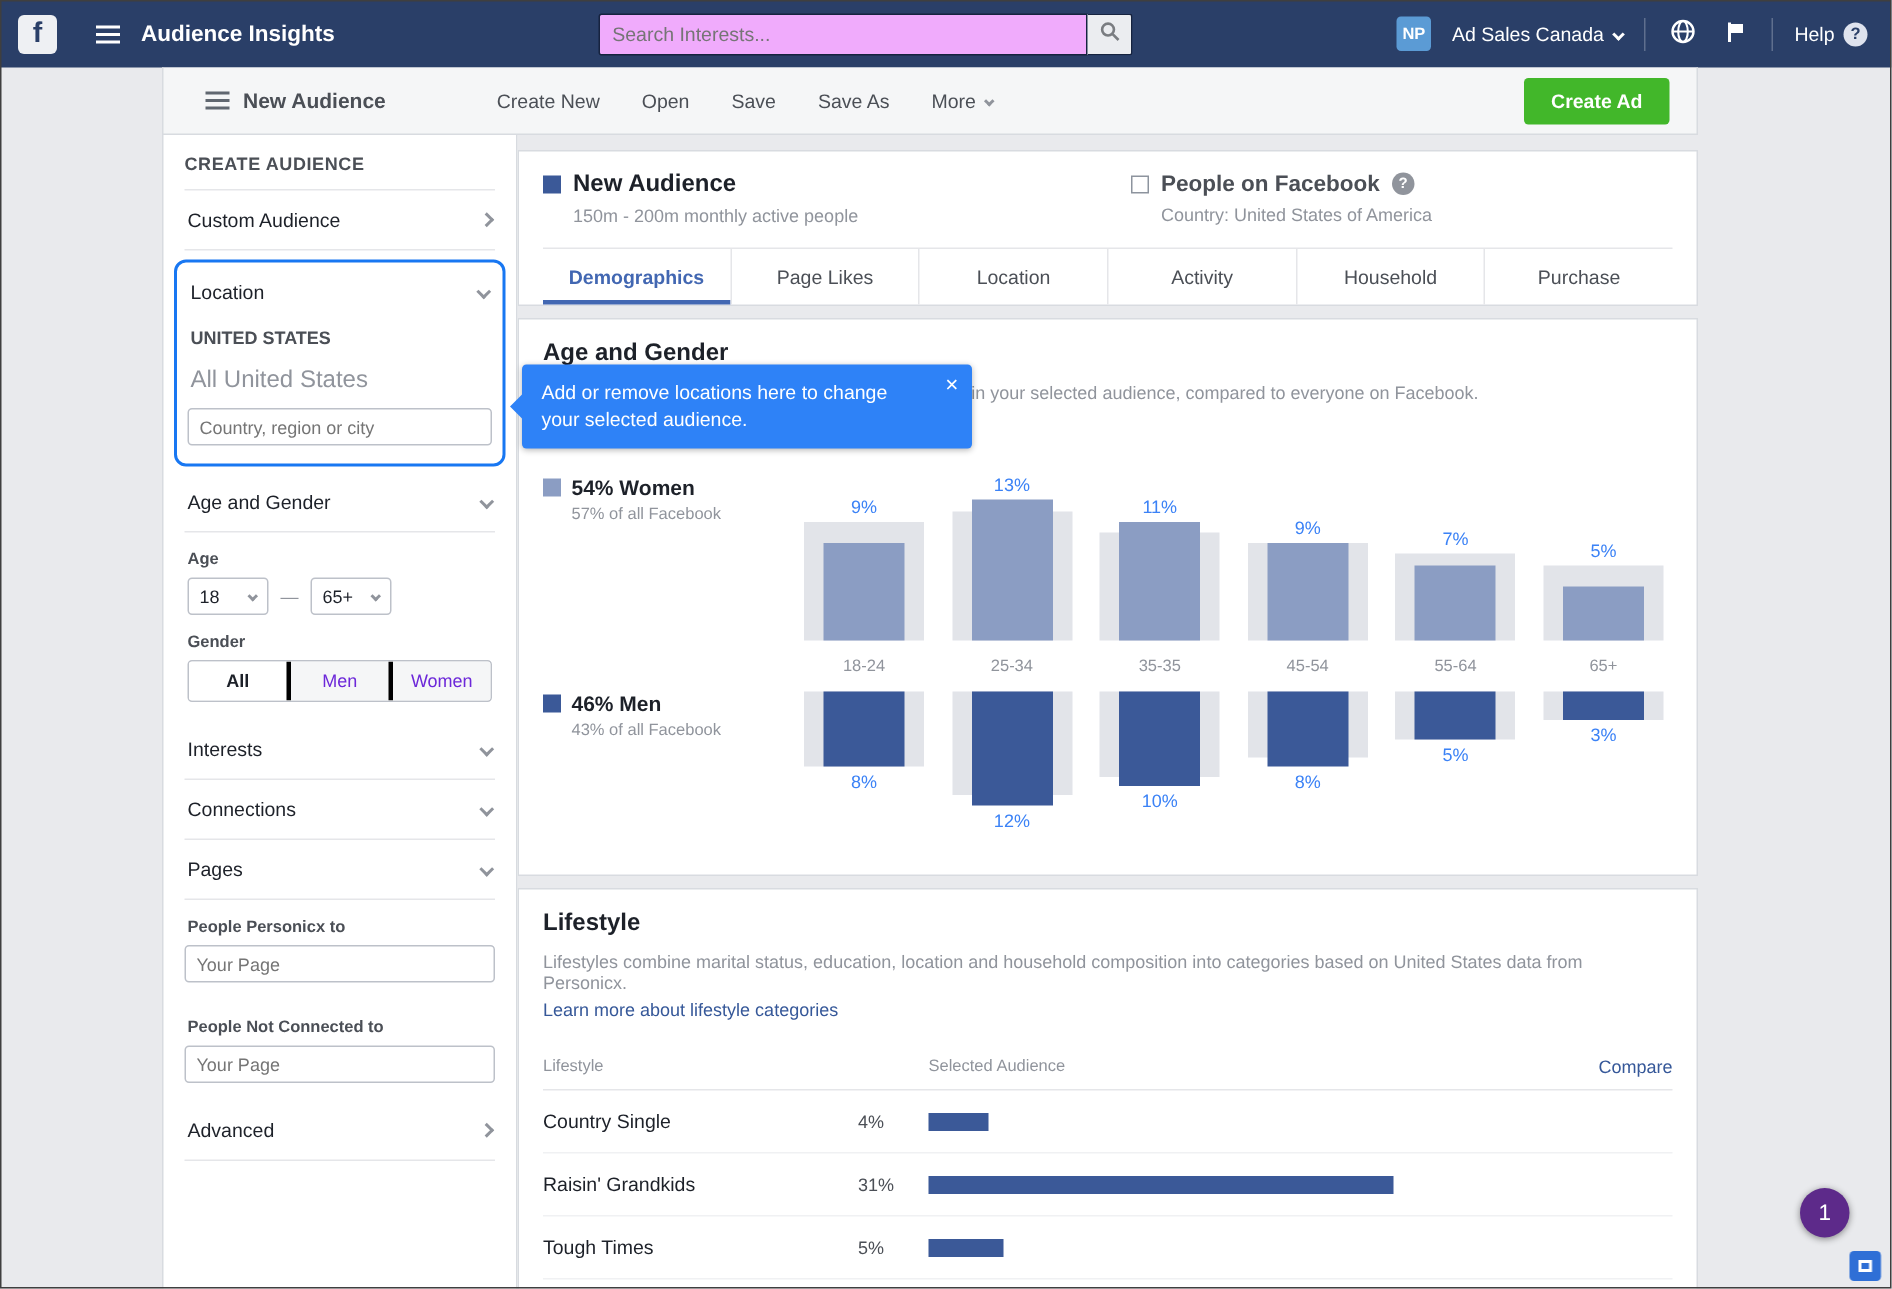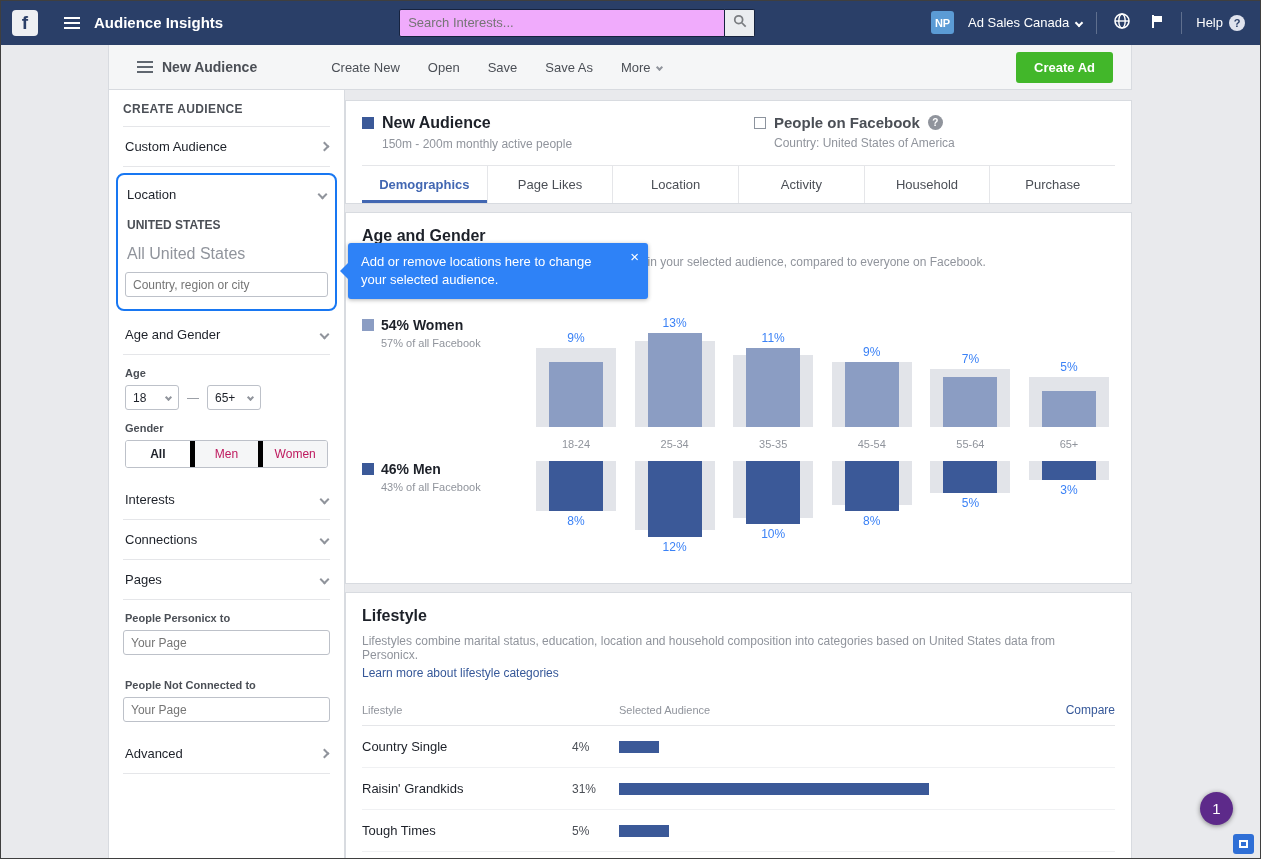--- a/index.html
+++ b/index.html
@@ -98,22 +98,22 @@
   }
   .sb-sub { font-size:11px; font-weight:bold; color:#4b4f56; margin:12px 2px 6px; }
   .age-row { display:flex; align-items:center; gap:8px; margin:0 2px; }
   .mini-select {
     width:54px; height:25px; border:1px solid #bdc1c9; border-radius:3px; background:#fff;
     display:flex; align-items:center; justify-content:space-between; padding:0 7px; font-size:12px; cursor:pointer;
   }
   .age-dash { font-size:12px; color:#90949c; }
   .seg { display:flex; border:1px solid #bdc1c9; border-radius:3px; overflow:hidden; margin:0 2px; }
   .seg-btn {
-    flex:1; font-size:12px; padding:6px 0; background:#f5f6f7; color:#be185d; border:none;
-    border-left:5px solid #000000; cursor:pointer; font-family:"Liberation Sans", sans-serif;
+    flex:1; font-size:12px; padding:6px 0; background:#f5f6f7; color:#6d28d9; border:none;
+    border-left:3px solid #000000; cursor:pointer; font-family:"Liberation Sans", sans-serif;
   }
   .seg-btn:first-child { border-left:none; }
   .seg-btn.selected { background:#fff; color:#1d2129; font-weight:bold; }
   .sb-gap { margin-bottom:12px; }
 
   
   .hdr-panel { padding:13px 16px 0; }
   .hdr-row { display:flex; }
   .hdr-left { width:392px; }
   .legend-line { display:flex; align-items:center; gap:8px; }

